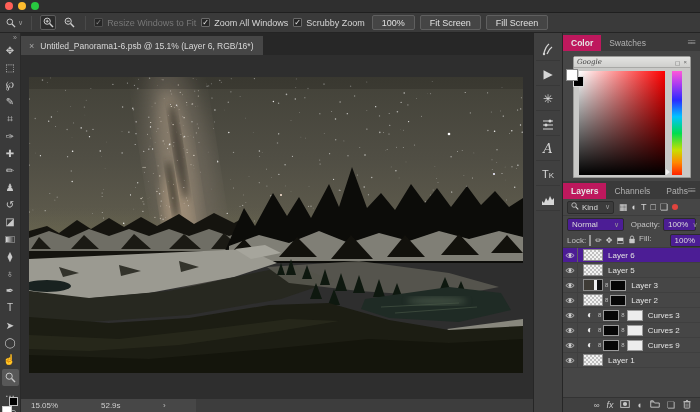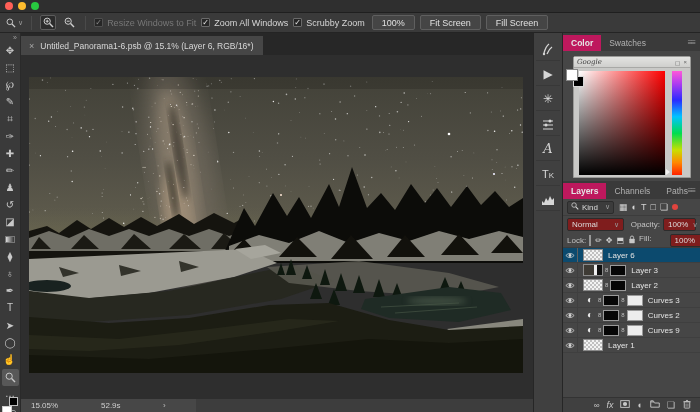--- a/index.html
+++ b/index.html
@@ -109,40 +109,40 @@
   
   .lrow { display:flex; align-items:center; padding:0 4px; gap:3px; color:#cfcfcf; font-size:8px; }
   .filter-row { height:17px; flex:0 0 17px; border-bottom:1px solid #3c3c3c; }
   .kind-field { display:flex; align-items:center; gap:3px; background:#3c3c3c; border:1px solid #2c2c2c;
     border-radius:2px; height:13px; padding:0 3px; width:47px; color:#dcdcdc; }
   .kind-field svg { width:8px; height:8px; }
   .kind-field .chev { margin-left:auto; }
   .f-icons { display:flex; align-items:center; gap:4px; margin-left:2px; font-size:9px; color:#d6d6d6; }
   .f-toggle { width:6px; height:6px; border-radius:50%; margin-left:1px; }
   .blend-row { height:17px; flex:0 0 17px; }
-  .dd { background:#7f1d1d; border:1px solid #2c2c2c; border-radius:2px; height:13px;
+  .dd { background:#4c1d95; border:1px solid #2c2c2c; border-radius:2px; height:13px;
     display:flex; align-items:center; padding:0 4px; color:#dcdcdc; }
   .dd .chev { margin-left:auto; padding-left:4px; }
   .dd.blend { width:57px; }
   .dd.num { width:33px; }
   .lbl { color:#c2c2c2; }
   .lock-row { height:15px; flex:0 0 15px; border-bottom:1px solid #3c3c3c; }
   .lock-icons { display:flex; align-items:center; gap:4px; font-size:8px; color:#d2d2d2;}
   .lock-icons .mini-checker { width:8px; height:8px; border:1px solid #999;
     background-image:linear-gradient(45deg,#999 25%,transparent 25%,transparent 75%,#999 75%),
       linear-gradient(45deg,#999 25%,#ddd 25%,#ddd 75%,#999 75%);
     background-size:4px 4px; background-position:0 0,2px 2px; }
   .lock-icons svg { width:8px; height:9px; }
   .fill-group { margin-left:auto; display:flex; align-items:flex-start; gap:18px; }
 
   
   .layers-list { flex:1; overflow:hidden; display:flex; flex-direction:column; }
   .layer-row { height:15px; flex:0 0 15px; display:flex; align-items:center;
     border-bottom:1px solid #3f3f3f; font-size:8px; color:#e2e2e2; }
-  .layer-row.selected { background:#0c4a6e; }
+  .layer-row.selected { background:#4c1d95; }
   .eye-cell { width:15px; display:flex; align-items:center; justify-content:center;
     border-right:1px solid #3f3f3f; height:100%; flex:0 0 15px; }
   .layer-row.selected .eye-cell { border-right-color:#5f5f5f; }
   .eye-cell svg { width:10px; height:7px; }
   .thumb { width:20px; height:12px; margin-left:5px; border:1px solid #8a8a8a; flex:0 0 20px; }
   .thumb.checker { background-image:linear-gradient(45deg,#c0c0c0 25%,transparent 25%,transparent 75%,#c0c0c0 75%),
       linear-gradient(45deg,#c0c0c0 25%,#f2f2f2 25%,#f2f2f2 75%,#c0c0c0 75%);
     background-size:4px 4px; background-position:0 0,2px 2px; }
   .thumb.photo-sky { background:linear-gradient(to right,#3e3b35 0 55%, #efefef 55% 72%, #101010 72% 100%); }
   .thumb.photo-land { background:linear-gradient(#5d5b50 0 40%, #2a2b20 40% 70%, #171810 70% 100%); }
@@ -943,20 +943,30 @@
             <span class="thumb checker"></span>
             <span class="lname">Layer 6</span>
           </div>
           <div class="layer-row">
             <span class="eye-cell">
               <svg viewBox="0 0 12 8">
                 <path d="M1,4 Q6,-1.2 11,4 Q6,9.2 1,4 Z" fill="none" stroke="#d8d8d8" stroke-width="0.9"></path>
                 <circle cx="6" cy="4" r="1.7" fill="#d8d8d8"></circle>
               </svg>
             </span>
+            <span class="thumb checker"></span>
+            <span class="lname">Layer 5</span>
+          </div>
+          <div class="layer-row">
+            <span class="eye-cell">
+              <svg viewBox="0 0 12 8">
+                <path d="M1,4 Q6,-1.2 11,4 Q6,9.2 1,4 Z" fill="none" stroke="#d8d8d8" stroke-width="0.9"></path>
+                <circle cx="6" cy="4" r="1.7" fill="#d8d8d8"></circle>
+              </svg>
+            </span>
             <span class="thumb photo-sky"></span>
             <span class="chain">8</span>
             <span class="mask black"></span>
             <span class="lname">Layer 3</span>
           </div>
           <div class="layer-row">
             <span class="eye-cell">
               <svg viewBox="0 0 12 8">
                 <path d="M1,4 Q6,-1.2 11,4 Q6,9.2 1,4 Z" fill="none" stroke="#d8d8d8" stroke-width="0.9"></path>
                 <circle cx="6" cy="4" r="1.7" fill="#d8d8d8"></circle>

